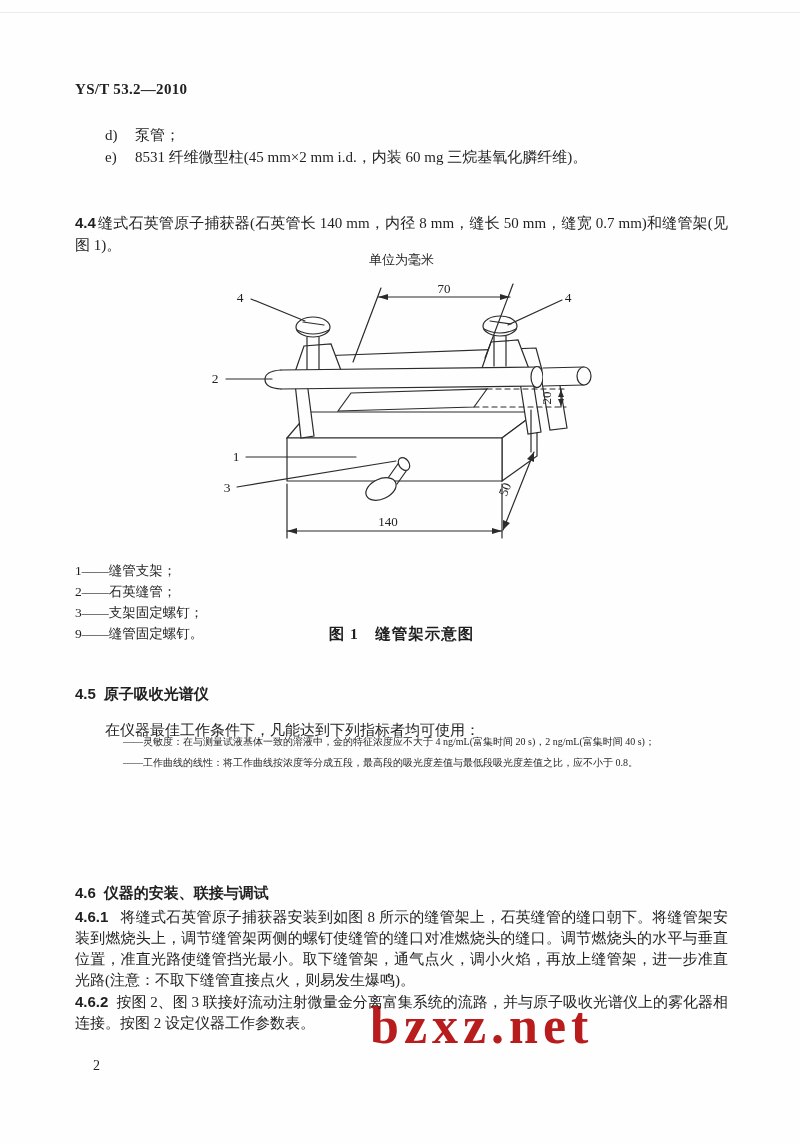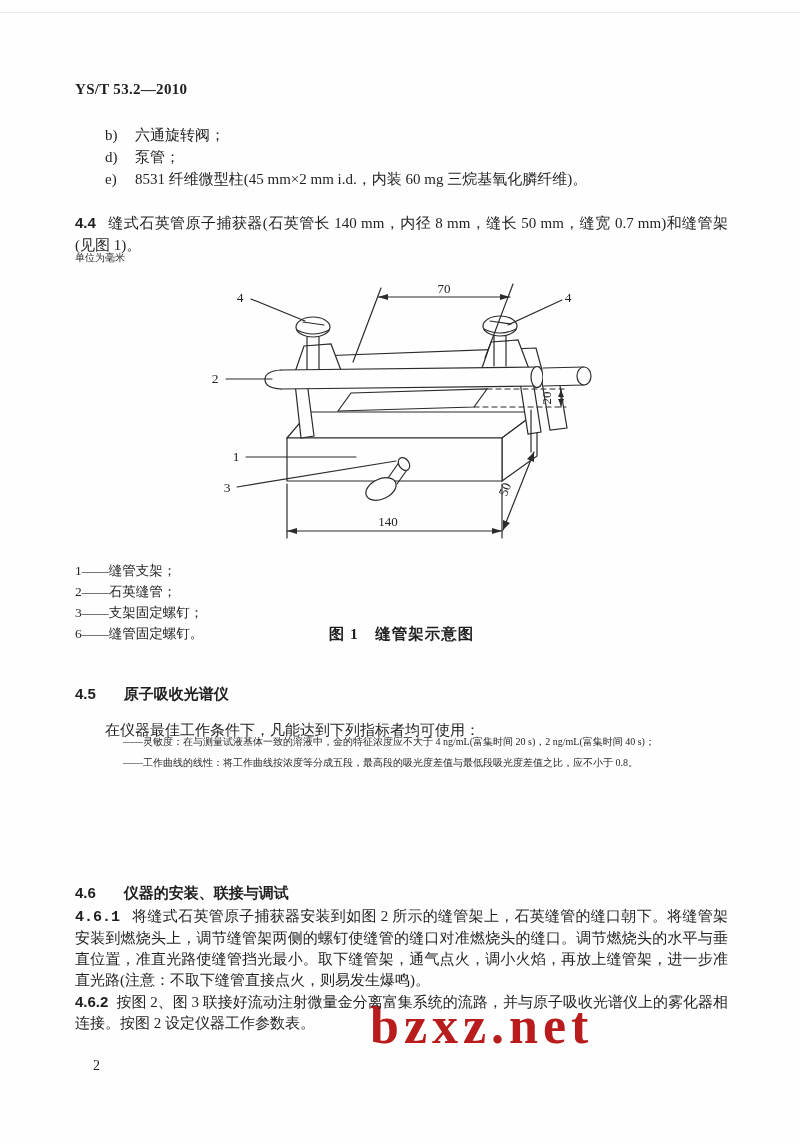--- a/index.html
+++ b/index.html
@@ -7,26 +7,26 @@
     position:relative;width:800px;height:1144px;background:#fefefe;
     font-family:"Liberation Serif","DejaVu Serif",serif;
     color:#1f1f1f;overflow:hidden;
   }
   .top-line{position:absolute;top:12px;left:0;right:0;border-top:1px solid #ececec;}
   .abs{position:absolute;left:75px;right:72px;}
   .doc-header{font-size:15px;font-weight:bold;letter-spacing:.3px;}
   .list .li{padding-left:60px;text-indent:-30px;font-size:15px;line-height:22px;}
   .li .lab{display:inline-block;width:30px;text-indent:0;}
   .para{font-size:15px;line-height:22px;text-align:justify;}
-  .para .num{font-weight:bold;font-family:"Liberation Sans",sans-serif;margin-right:12px;}
-  .unit-note{font-size:10px;text-align:left;}
+  .para .num{font-weight:bold;font-family:"Liberation Sans",sans-serif;margin-right:2px;}
+  .unit-note{font-size:13px;text-align:center;}
   .legend{font-size:13.5px;line-height:21px;}
   .fig-caption{font-size:15.5px;font-weight:bold;text-align:center;letter-spacing:1px;}
   .clause-head{font-size:15px;font-weight:bold;font-family:"Liberation Sans",sans-serif;}
-  .clause-head .ct{margin-left:28px;}
+  .clause-head .ct{margin-left:8px;}
   .indent2{ text-indent:30px;}
   .dash-item{margin-left:48px;padding-left:31px;text-indent:-31px;font-size:10px;line-height:21px;text-align:justify;}
   .c46x{font-size:15px;line-height:21px;text-align:justify;}
   .watermark{
     position:absolute;left:370px;top:996px;z-index:0;
     font-family:Liberation Serif, serif;
     font-weight:bold;font-size:52px;letter-spacing:5px;color:#b91c1c;
     user-select:none;
   }
   .page-number{position:absolute;left:93px;top:1058px;font-size:14px;}
@@ -41,21 +41,20 @@
 <div class="page">
   <div class="top-line"></div>
 
   <div class="watermark">bzxz.net</div>
 
   <div class="textlayer">
 
     <div class="abs doc-header" style="top:81px;">YS/T 53.2—2010</div>
 
     <div class="abs list" style="top:124px;">
-      <div class="li"><span class="lab">b)</span><span>六通旋转阀；</span></div>
       <div class="li"><span class="lab">d)</span><span>泵管；</span></div>
       <div class="li"><span class="lab">e)</span><span>8531 纤维微型柱(45 mm×2 mm i.d.，内装 60 mg 三烷基氧化膦纤维)。</span></div>
     </div>
 
     <div class="abs para" style="top:212px;">
       <span class="num">4.4</span><span>缝式石英管原子捕获器(石英管长 140 mm，内径 8 mm，缝长 50 mm，缝宽 0.7 mm)和缝管架(见图 1)。</span>
     </div>
 
     <div class="abs unit-note" style="top:251px;">单位为毫米</div>
 
@@ -167,42 +166,42 @@
       <g>
         <line x1="237" y1="487" x2="396" y2="461"></line>
         <text class="parttxt" x="227" y="492" text-anchor="middle" stroke="none">3</text>
       </g>
     </svg>
 
     <div class="abs legend" style="top:560px;">
       <div>1——缝管支架；</div>
       <div>2——石英缝管；</div>
       <div>3——支架固定螺钉；</div>
-      <div>6——缝管固定螺钉。</div>
+      <div>9——缝管固定螺钉。</div>
     </div>
 
     <div class="abs fig-caption" style="top:624px;">图 1　缝管架示意图</div>
 
     <div class="abs clause-head" style="top:685px;">
       <span>4.5</span><span class="ct">原子吸收光谱仪</span>
     </div>
 
     <div class="abs para indent2" style="top:719px;">在仪器最佳工作条件下，凡能达到下列指标者均可使用：</div>
 
     <div class="abs" style="top:731px;">
       <div class="dash-item">——灵敏度：在与测量试液基体一致的溶液中，金的特征浓度应不大于 4 ng/mL(富集时间 20 s)，2 ng/mL(富集时间 40 s)；</div>
       <div class="dash-item">——工作曲线的线性：将工作曲线按浓度等分成五段，最高段的吸光度差值与最低段吸光度差值之比，应不小于 0.8。</div>
     </div>
 
     <div class="abs clause-head" style="top:884px;">
       <span>4.6</span><span class="ct">仪器的安装、联接与调试</span>
     </div>
 
     <div class="abs c46x" style="top:906px;">
-      <span class="num" style="font-weight:bold;font-family:Liberation Mono, monospace;margin-right:12px;">4.6.1</span><span>将缝式石英管原子捕获器安装到如图 2 所示的缝管架上，石英缝管的缝口朝下。将缝管架安装到燃烧头上，调节缝管架两侧的螺钉使缝管的缝口对准燃烧头的缝口。调节燃烧头的水平与垂直位置，准直光路使缝管挡光最小。取下缝管架，通气点火，调小火焰，再放上缝管架，进一步准直光路(注意：不取下缝管直接点火，则易发生爆鸣)。</span>
+      <span class="num" style="font-weight:bold;font-family:Liberation Sans, sans-serif;margin-right:12px;">4.6.1</span><span>将缝式石英管原子捕获器安装到如图 8 所示的缝管架上，石英缝管的缝口朝下。将缝管架安装到燃烧头上，调节缝管架两侧的螺钉使缝管的缝口对准燃烧头的缝口。调节燃烧头的水平与垂直位置，准直光路使缝管挡光最小。取下缝管架，通气点火，调小火焰，再放上缝管架，进一步准直光路(注意：不取下缝管直接点火，则易发生爆鸣)。</span>
     </div>
 
     <div class="abs c46x" style="top:991px;">
       <span class="num" style="font-weight:bold;font-family:'Liberation Sans',sans-serif;margin-right:8px;">4.6.2</span><span>按图 2、图 3 联接好流动注射微量金分离富集系统的流路，并与原子吸收光谱仪上的雾化器相连接。按图 2 设定仪器工作参数表。</span>
     </div>
 
     <div class="page-number">2</div>
   </div>
 </div>
 

